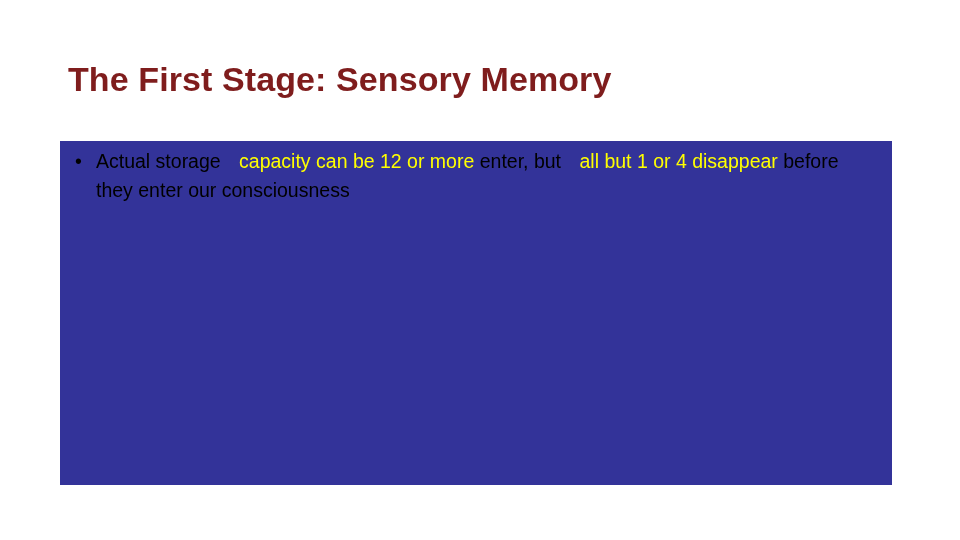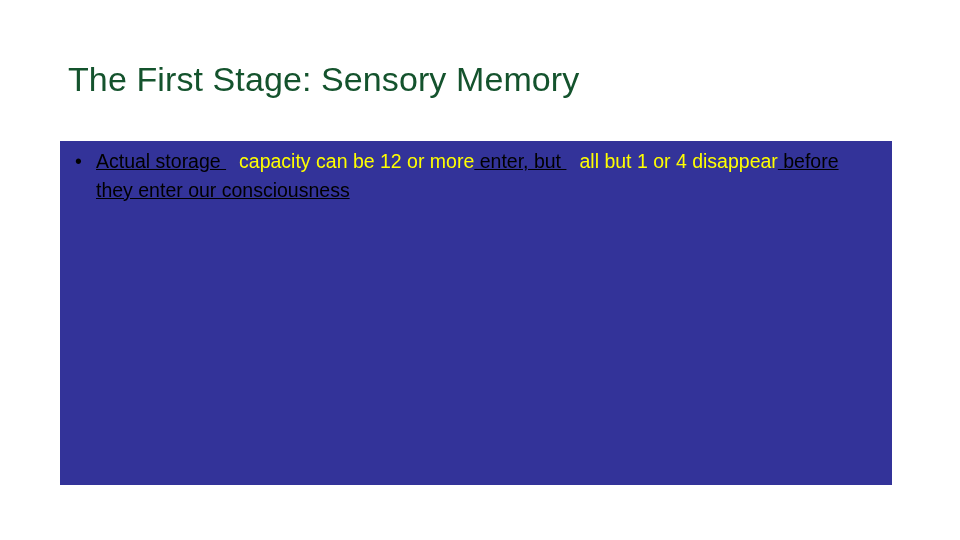--- a/index.html
+++ b/index.html
@@ -23,23 +23,23 @@
   }
 
   
   #slide-title {
     position: absolute;
     left: 68px;
     top: 58px;
     width: 820px;
     font-family: "Liberation Sans", sans-serif;
     font-size: 34px;
-    font-weight: 400;
+    font-weight: 700;
     letter-spacing: 0.1px;
-    color: #14532d;
+    color: #7f1d1d;
     line-height: 42px;
     white-space: nowrap;
   }
 
   
   #content-box {
     position: absolute;
     left: 60px;
     top: 141px;
     width: 832px;
@@ -69,21 +69,20 @@
     position: absolute;
     left: 1px;
     top: 0;
     font-size: 19.5px;
     line-height: 29px;
     color: #000000;
   }
 
   .seg-dark {
     color: #000000;
-    text-decoration: underline;
   }
 
   .seg-hl {
     color: #ffff00;
     margin-left: 13px;
   }
 </style>
 </head>
 <body>
 

